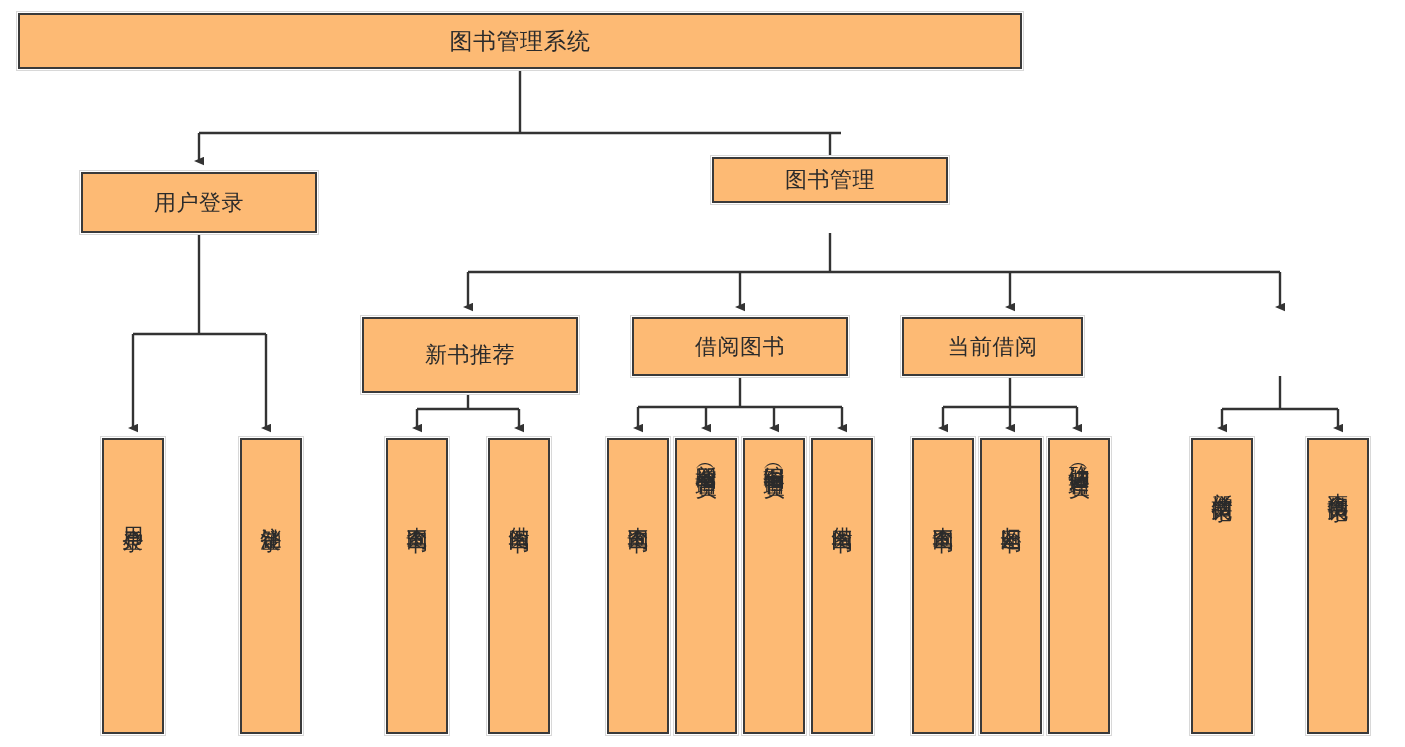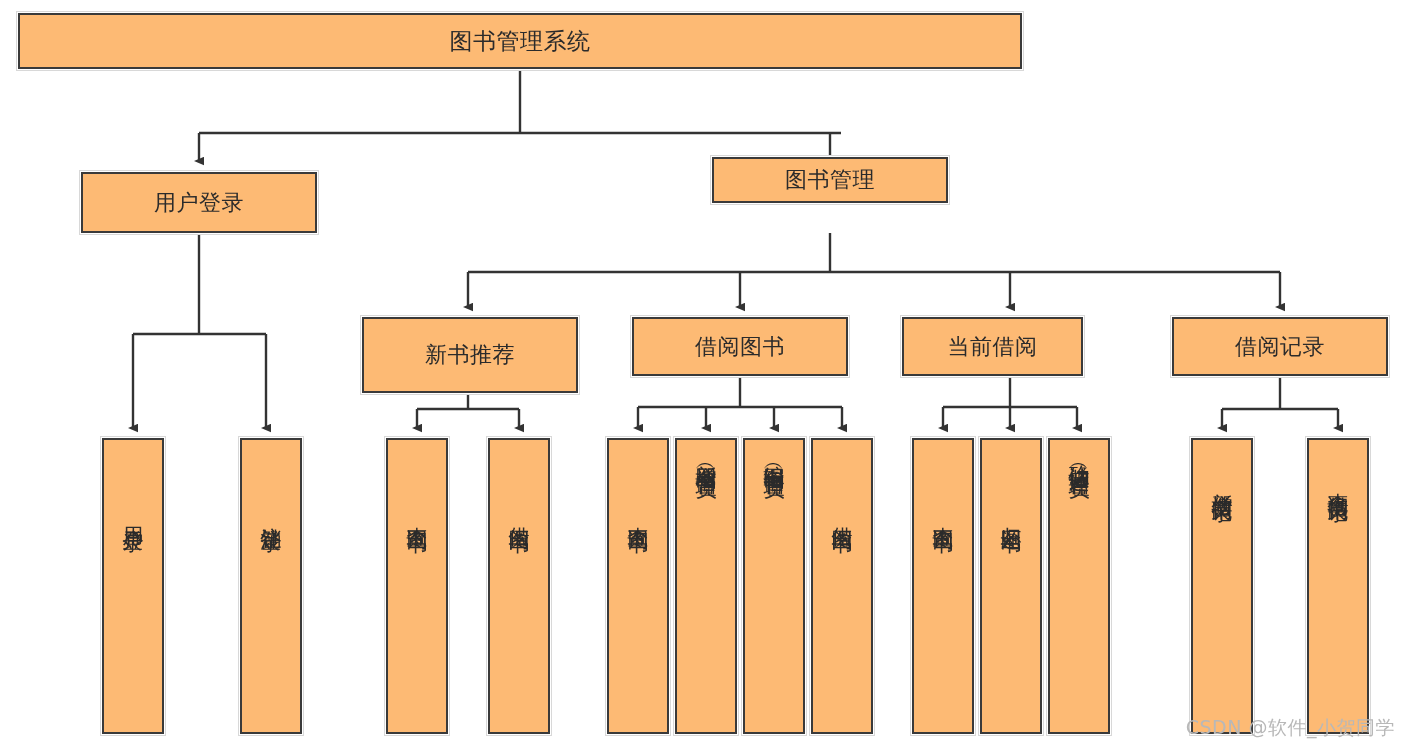--- a/index.html
+++ b/index.html
@@ -141,23 +141,20 @@
 
   <div class="node tier3" style="left:362px; top:317px; width:216px; height:76px;">
     <span class="label">新书推荐</span>
   </div>
   <div class="node tier3" style="left:632px; top:317px; width:216px; height:59px;">
     <span class="label">借阅图书</span>
   </div>
   <div class="node tier3" style="left:902px; top:317px; width:181px; height:59px;">
     <span class="label">当前借阅</span>
   </div>
-  <div class="node tier3" style="left:1172px; top:317px; width:216px; height:59px;">
-    <span class="label">借阅记录</span>
-  </div>
 
   <div class="node leaf" style="left:102px; top:438px; width:62px; height:296px; padding-top:70px;">
     <span class="label">用户登录</span>
   </div>
   <div class="node leaf" style="left:240px; top:438px; width:62px; height:296px; padding-top:70px;">
     <span class="label">注销登录</span>
   </div>
 
   <div class="node leaf" style="left:386px; top:438px; width:62px; height:296px; padding-top:70px;">
     <span class="label">查询图书</span>
@@ -189,15 +186,14 @@
     <span class="label">确认归还（管理员）</span>
   </div>
 
   <div class="node leaf" style="left:1191px; top:438px; width:62px; height:296px; padding-top:36px;">
     <span class="label">新增借阅记录</span>
   </div>
   <div class="node leaf" style="left:1307px; top:438px; width:62px; height:296px; padding-top:36px;">
     <span class="label">查询借阅记录</span>
   </div>
 
-  <div class="watermark">CSDN @软件_小贺同学</div>
 
 </div>
 
 </body></html>

